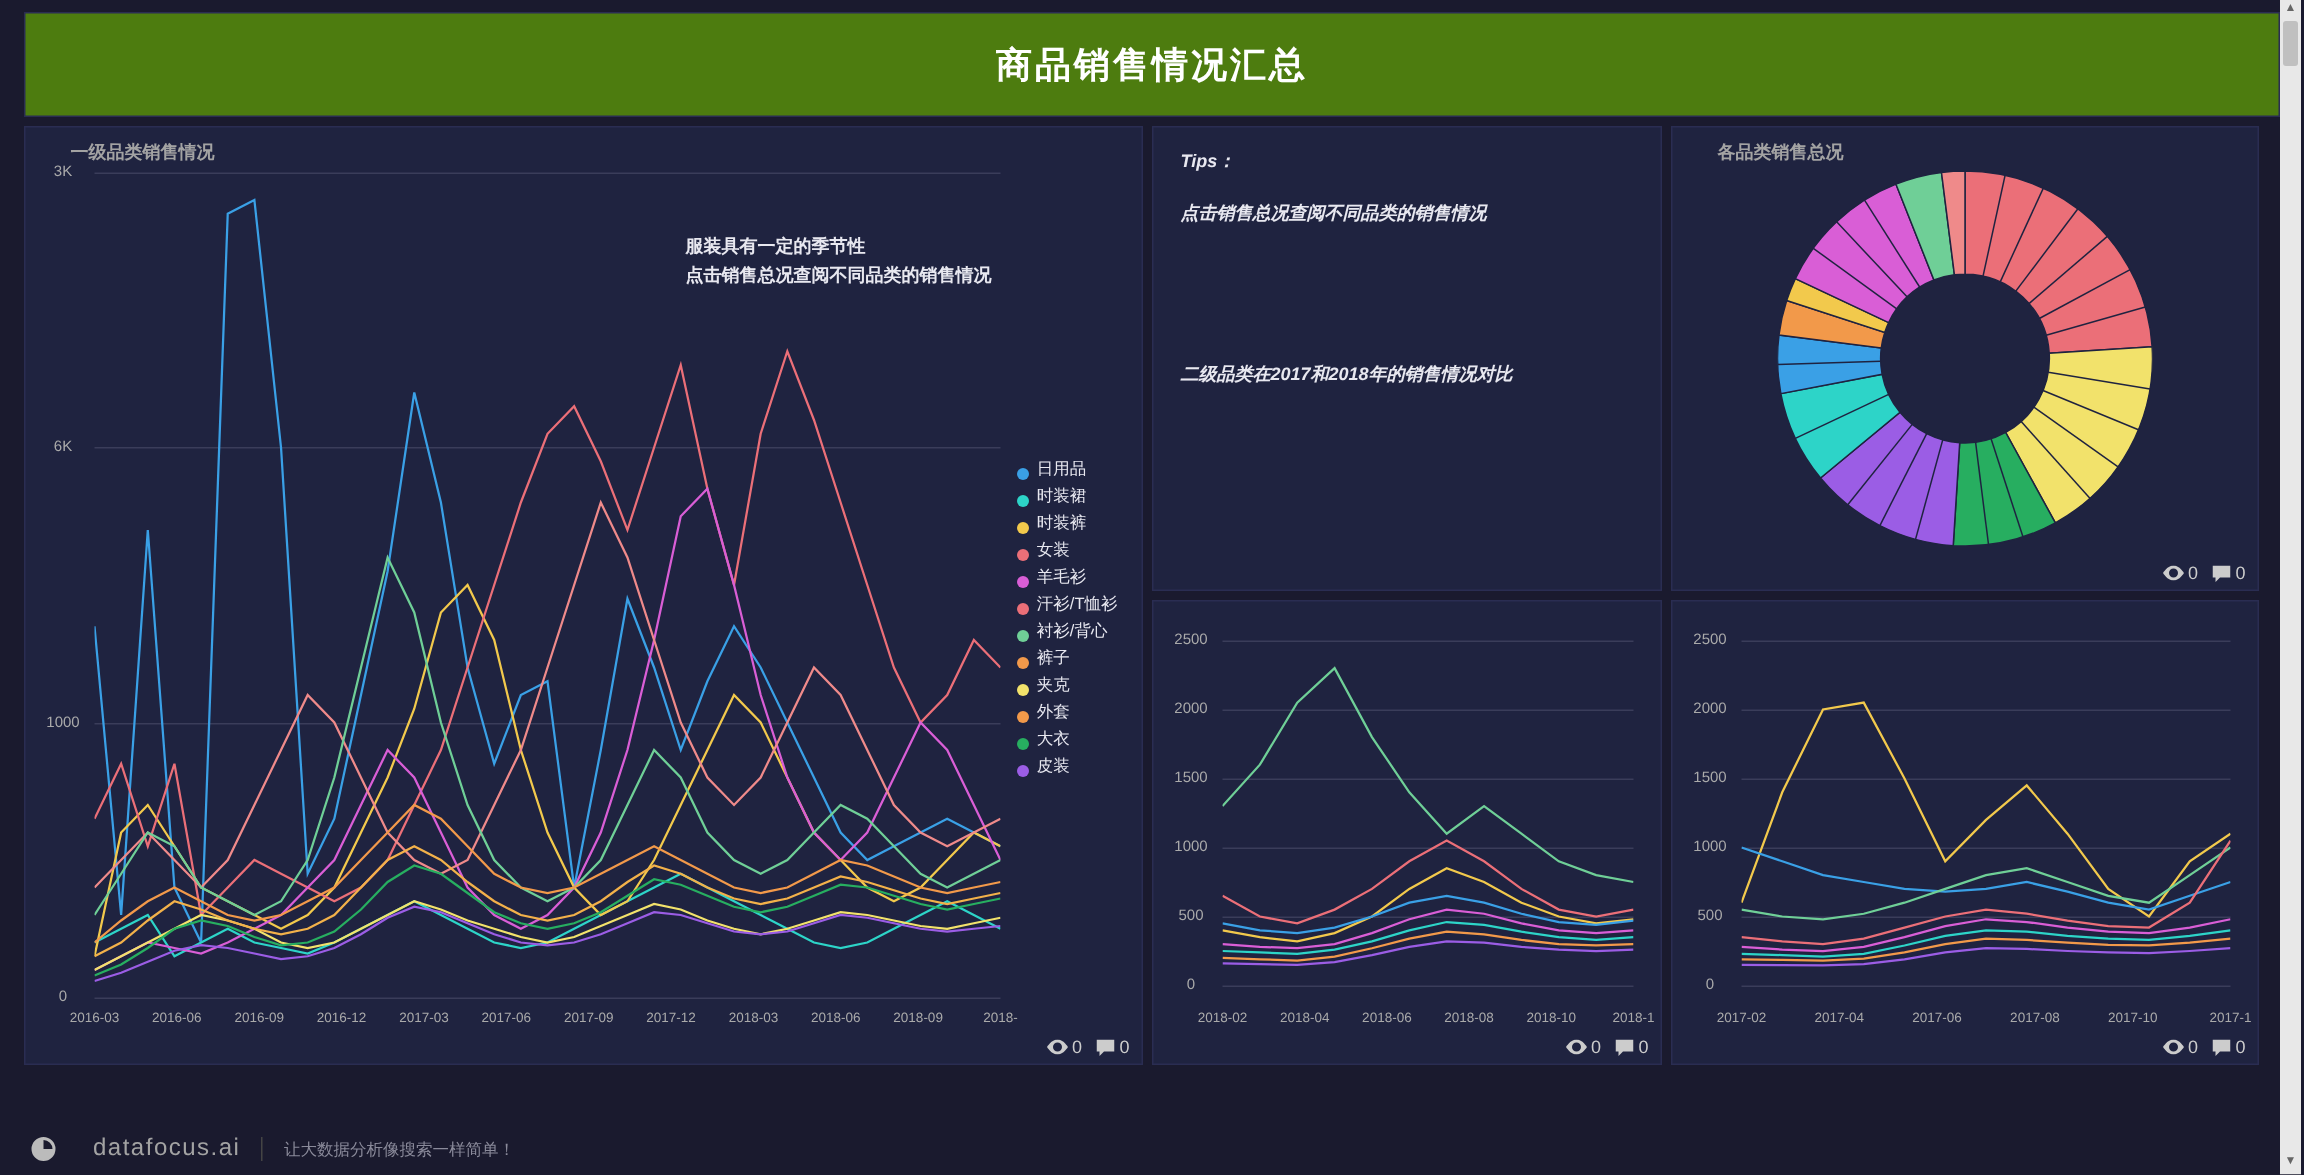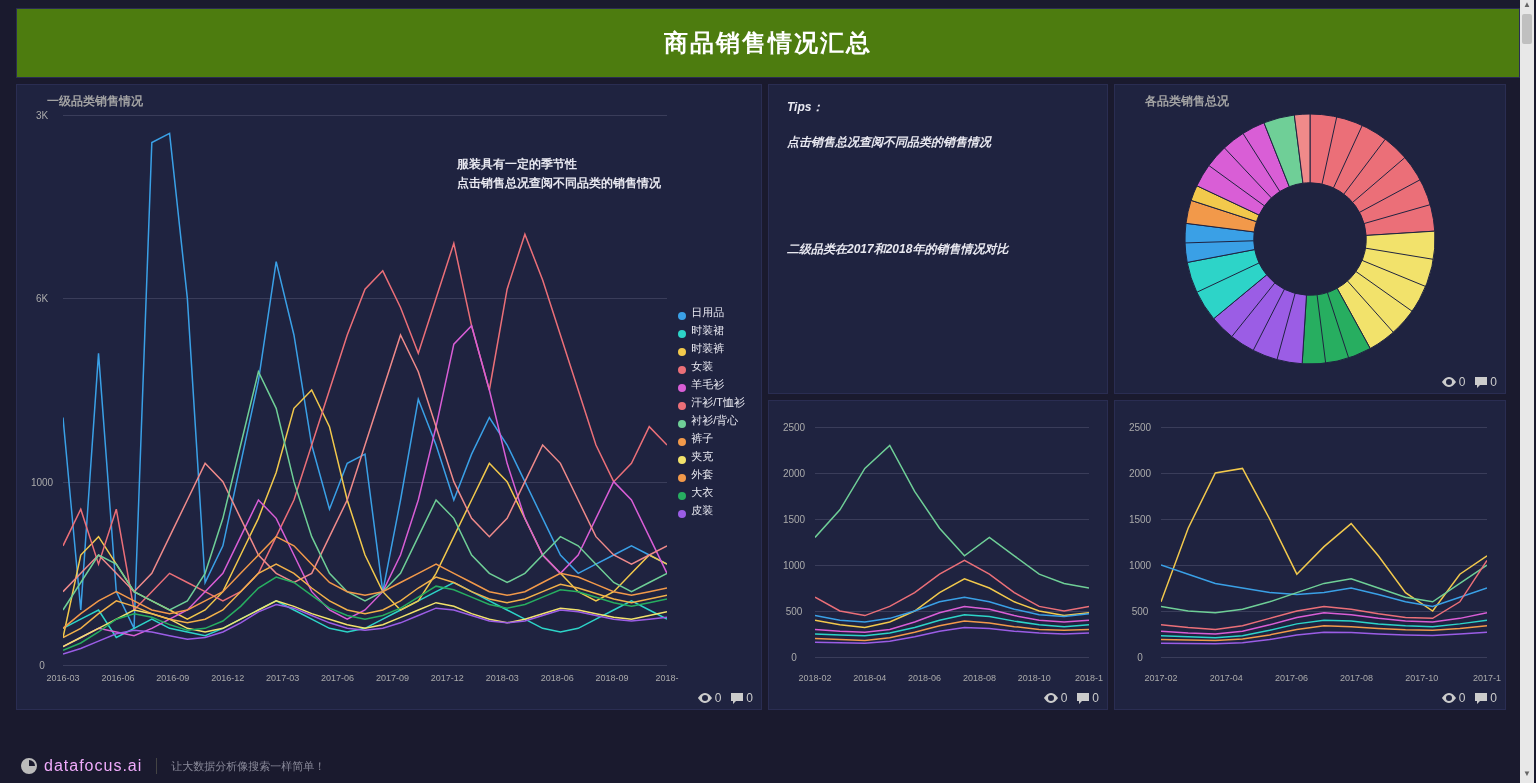--- a/index.html
+++ b/index.html
@@ -23,21 +23,21 @@
 .chart-area { position: absolute; left: 10px; right: 80px; top: 30px; bottom: 40px; }
 .chart-area.small { left: 10px; right: 10px; top: 26px; bottom: 40px; }
 .y-ticks { position: absolute; left: 0; top: 0; bottom: 0; width: 36px; }
 .y-ticks .yt { position: absolute; left: 0; width: 30px; text-align: center; font-size: 10px; color: #aaa; transform: translateY(-50%); }
 .y-ticks .gridline { position: absolute; left: 36px; border-top: 1px solid #3a3d5a; }
 .x-ticks { position: absolute; bottom: -18px; left: 36px; right: 0; height: 14px; }
 .x-ticks .xt { position: absolute; font-size: 9px; color: #aaa; transform: translateX(-50%); white-space: nowrap; }
 svg.lines { position: absolute; left: 36px; top: 0; right: 0; bottom: 0; }
 .donut-wrap { position: absolute; top: 30px; left: 0; right: 0; bottom: 30px; display: flex; align-items: center; justify-content: center; }
 .footer-brand { position: absolute; bottom: 8px; left: 20px; display: flex; align-items: center; gap: 14px; color: #8a8a9a; }
-.footer-brand .logo { font-size: 16px; font-weight: 500; letter-spacing: 1px; color: #f0abfc; display: flex; gap: 6px;}
+.footer-brand .logo { font-size: 16px; font-weight: 500; letter-spacing: 1px; color: #a3a3a3; display: flex; gap: 24px;}
 .footer-brand .divider { width: 1px; height: 16px; background: #444; }
 .footer-brand .sub { font-size: 11px; }
 .scrollbar { position: absolute; right: 2px; top: 0; width: 14px; height: 100%; background: #e8e8e8; }
 .scrollbar .thumb { position: absolute; left: 2px; right: 2px; top: 0; height: 30px; background: #c0c0c0; border-radius: 2px; }
 .scrollbar .arrow { position: absolute; left: 0; right: 0; height: 14px; text-align: center; font-size: 8px; color: #666; }
 </style>
 </head>
 <body>
 
 <div class="dashboard">

